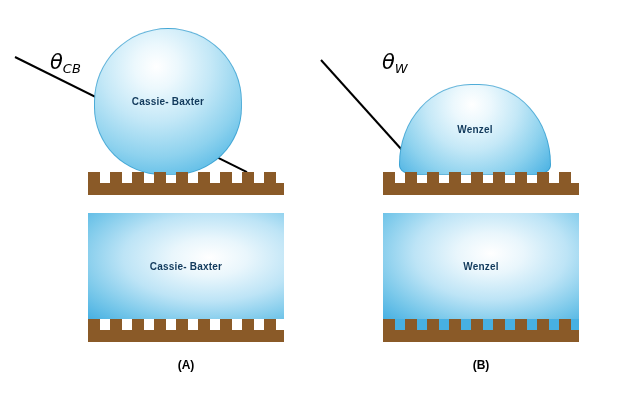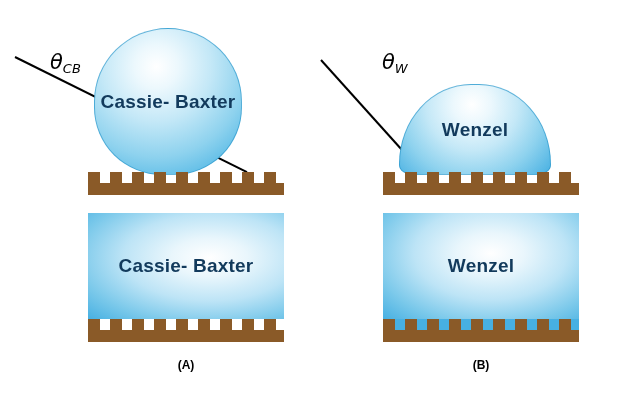--- a/index.html
+++ b/index.html
@@ -39,21 +39,21 @@
     background:radial-gradient(circle at 42% 26%,
       #ffffff 0%, #ecf8fd 16%, #c4e8f7 40%, #8ed2ee 66%, #5abbe6 86%, var(--liquid-blue) 100%);
   }
   .droplet-b{
     left:399px;top:84px;width:150px;height:89px;
     border-radius:72px 72px 14px 14px / 80px 80px 10px 10px;
     background:radial-gradient(circle at 48% 22%,
       #ffffff 0%, #ecf8fd 18%, #c4e8f7 44%, #8ed2ee 70%, var(--liquid-blue) 100%);
   }
   .lbl{
-    font-weight:bold;font-size:19px;color:var(--label-text);
+    font-weight:bold;font-size:10px;color:var(--label-text);
     letter-spacing:.2px;white-space:nowrap;
   }
   
   .comb{position:absolute;z-index:3;}
   .comb .teeth{
     height:11px;
     background:repeating-linear-gradient(90deg,
       var(--substrate-brown) 0 12px, rgba(0,0,0,0) 12px 22px);
   }
   .comb .teeth.wet{background-color:var(--liquid-blue);}

